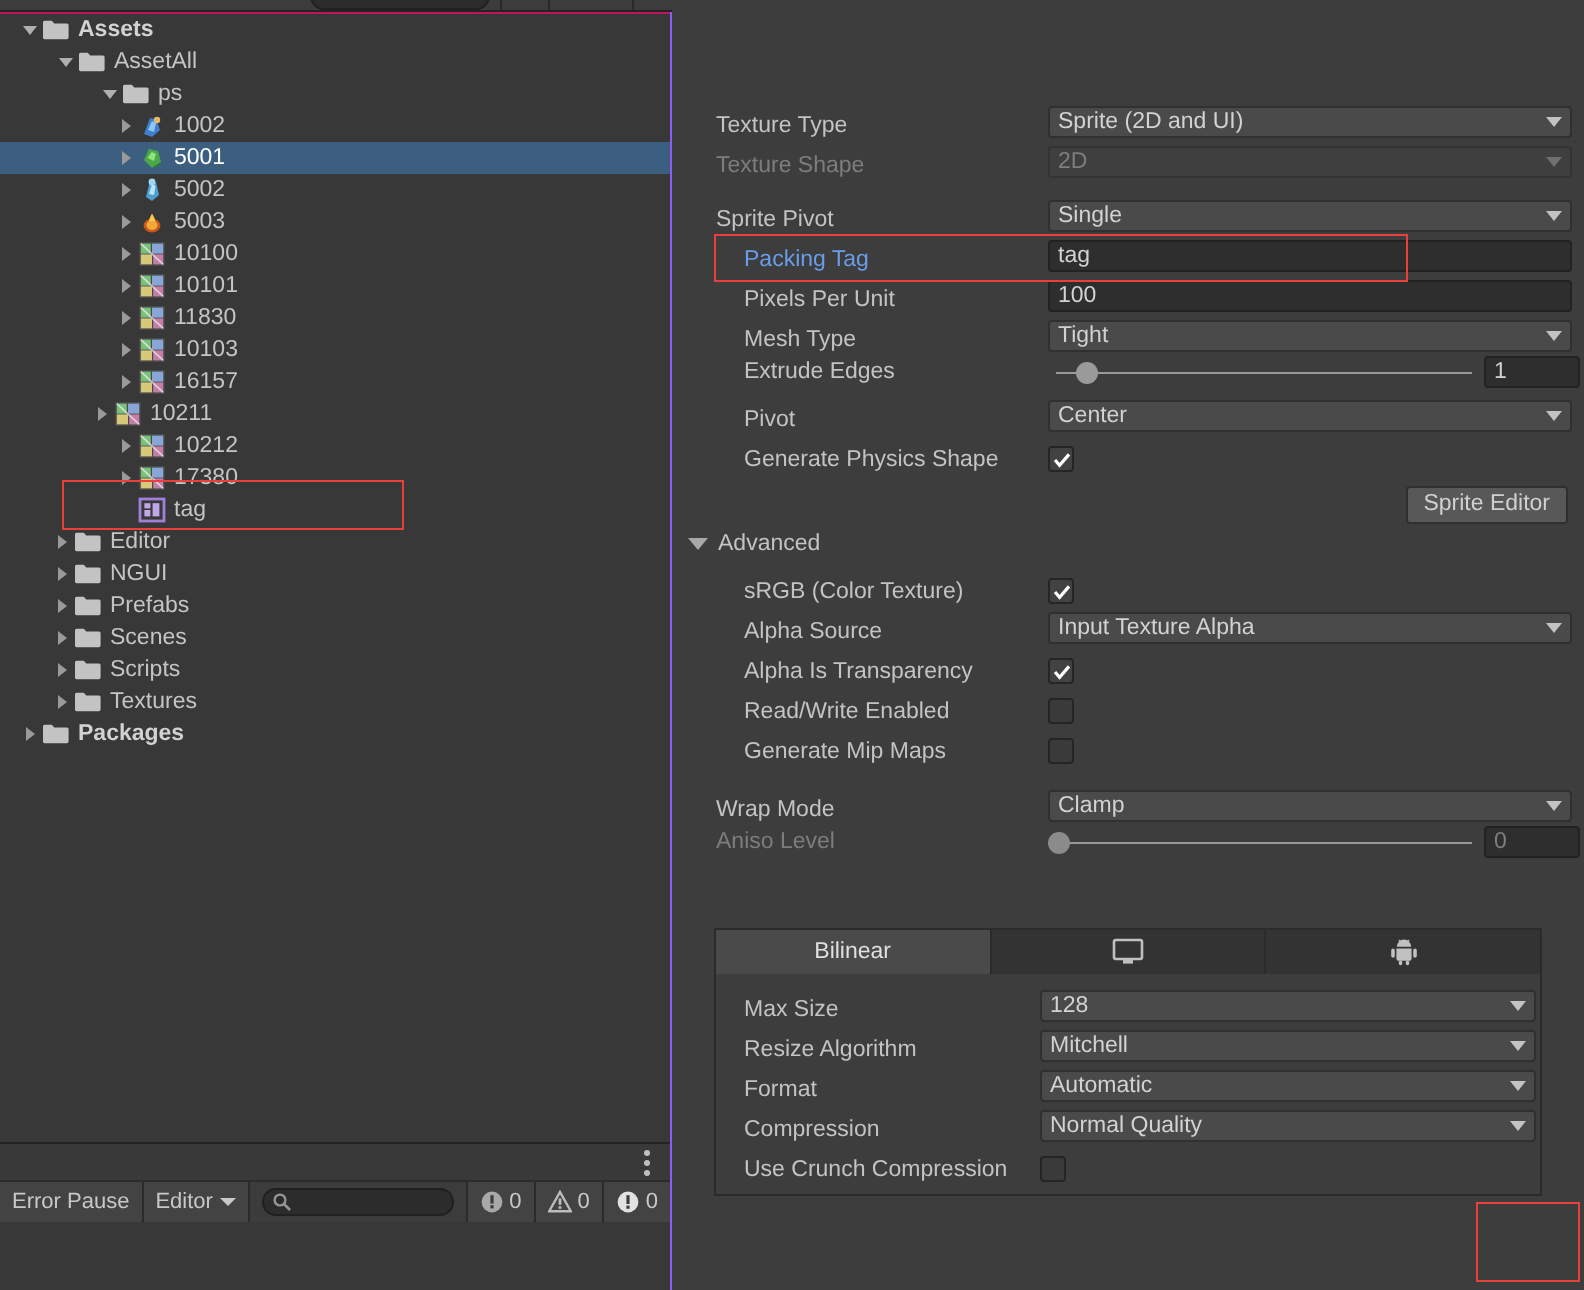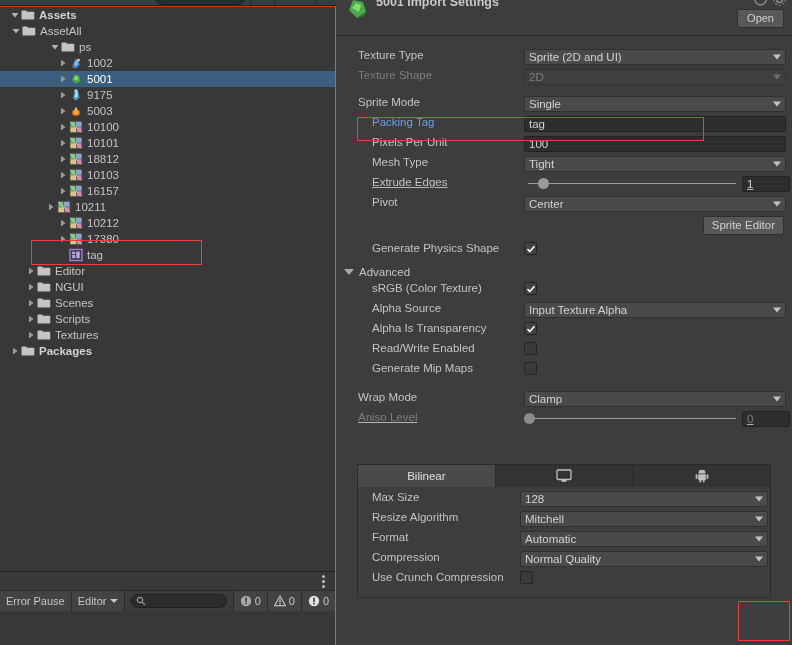--- a/index.html
+++ b/index.html
@@ -9,21 +9,21 @@
     font-family: "Liberation Sans", sans-serif;
     font-size: 11px;
     color: #b4b4b4;
     overflow: hidden;
   }
   .app { position: relative; width: 792px; height: 645px; }
 
   
   .project-panel {
     position: absolute; left: 0; top: 0; width: 336px; height: 645px;
-    background: #c2410c;
+    background: #be185d;
     border-right: 1px solid #8b5cf6;
   }
   .project-toolbar {
     position: absolute; left: 0; top: 0; width: 336px; height: 6px;
     background: #3c3c3c; border-bottom: 1px solid #232323;
     display: flex; align-items: center;
   }
   .tb-search-stub {
     position: absolute; left: 155px; top: -9px; width: 90px; height: 14px;
     background: #2c2c2c; border: 1px solid #202020; border-radius: 7px;
@@ -110,21 +110,21 @@
   .insp-asseticon { position: absolute; left: 7px; top: -6px; width: 28px; height: 28px; }
   .head-icons { position: absolute; right: 6px; top: -7px; display: flex; gap: 6px; align-items: center; }
   .open-btn {
     position: absolute; right: 8px; top: 9px;
     background: #585858; border: 1px solid #2f2f2f; border-radius: 2px;
     color: #d0d0d0; font-size: 11px; padding: 2px 9px 3px 9px;
   }
 
   .props { position: absolute; left: 0; top: 37px; width: 456px; }
   .prow {
-    position: relative; display: flex; align-items: flex-start;
+    position: relative; display: flex; align-items: flex-end;
     height: 20px; padding-left: 22px;
   }
   .plabel { width: 166px; flex: 0 0 166px; font-size: 11.5px; color: #c3c3c3; }
   .plabel.indent { padding-left: 14px; }
   .plabel.dim { color: #7d7d7d; }
   .plabel.link { color: #6a9de8; padding-left: 14px; }
 
   .field { height: 16px; background: #4a4a4a; border: 1px solid #303030; border-radius: 2px;
            position: relative; display: flex; align-items: center; padding-left: 4px;
            color: #d2d2d2; font-size: 11.5px; }
@@ -137,21 +137,21 @@
     border-right: 4px solid transparent; border-top: 5px solid #c3c3c3;
   }
   .chk {
     width: 13px; height: 13px; background: #3a3a3a;
     border: 1px solid #252525; border-radius: 2px;
     display: inline-flex; align-items: center; justify-content: center;
   }
   .chk.on { background: #424242; }
   .chk svg { display: block; }
 
-  .slider-row { display: flex; align-items: flex-start; text-decoration: underline; }
+  .slider-row { display: flex; align-items: center; }
   .slider { position: relative; width: 212px; height: 14px; display: flex; align-items: center; }
   .slider-track { position: absolute; left: 4px; right: 0; height: 1px; background: #9a9a9a; }
   .slider-knob { position: absolute; width: 11px; height: 11px; border-radius: 50%; background: #9a9a9a; }
   .numbox { width: 48px; height: 16px; background: #2e2e2e; border: 1px solid #222;
             border-radius: 2px; color: #d2d2d2; font-size: 11.5px;
             display: flex; align-items: center; padding-left: 4px; margin-left: 6px; }
   .numbox.dim { color: #7d7d7d; }
 
   .sprite-editor-btn {
     position: absolute; right: 8px; background: #585858; border: 1px solid #2f2f2f;
@@ -209,21 +209,21 @@
               <polygon points="0.5,2 7.5,2 4,6.5" fill="#b0b0b0"></polygon>
             </svg>
           </span>
           <span class="ico">
             <svg width="14" height="12" viewBox="0 0 14 12">
               <path d="M0.5 2.2a.8.8 0 0 1 .8-.8h3.6l1.2 1.3h6.4a.8.8 0 0 1 .8.8v6.3a.8.8 0 0 1-.8.8H1.3a.8.8 0 0 1-.8-.8z" fill="#c3c3c3"></path>
             </svg>
           </span>
           <span class="row-label bold">Assets</span>
         </div>
-        <div class="row" style="padding-left: 9px;">
+        <div class="row" style="padding-left: 26px;">
           <span class="arrow">
             <svg width="8" height="8" viewBox="0 0 8 8">
               <polygon points="0.5,2 7.5,2 4,6.5" fill="#b0b0b0"></polygon>
             </svg>
           </span>
           <span class="ico">
             <svg width="14" height="12" viewBox="0 0 14 12">
               <path d="M0.5 2.2a.8.8 0 0 1 .8-.8h3.6l1.2 1.3h6.4a.8.8 0 0 1 .8.8v6.3a.8.8 0 0 1-.8.8H1.3a.8.8 0 0 1-.8-.8z" fill="#c3c3c3"></path>
             </svg>
           </span>
@@ -278,21 +278,21 @@
               <polygon points="2,0.5 6.5,4 2,7.5" fill="#9a9a9a"></polygon>
             </svg>
           </span>
           <span class="ico">
             <svg width="14" height="14" viewBox="0 0 14 14">
               <polygon points="4,10.5 6,2.5 9,3 10.5,9.5 7,12.5" fill="#4e9fd0"></polygon>
               <polygon points="5.5,9 7,4 8.8,5 8,9.5" fill="#b7e6fa"></polygon>
               <circle cx="7" cy="3" r="1.7" fill="#9fd8f2"></circle>
             </svg>
           </span>
-          <span class="row-label">9175</span>
+          <span class="row-label">5002</span>
         </div>
         <div class="row" style="padding-left: 56px;">
           <span class="arrow">
             <svg width="8" height="8" viewBox="0 0 8 8">
               <polygon points="2,0.5 6.5,4 2,7.5" fill="#9a9a9a"></polygon>
             </svg>
           </span>
           <span class="ico">
             <svg width="14" height="14" viewBox="0 0 14 14">
               <ellipse cx="7" cy="8.8" rx="4.2" ry="3.4" fill="#c75a1a"></ellipse>
@@ -347,21 +347,21 @@
           <span class="ico">
             <svg width="14" height="14" viewBox="0 0 14 14">
               <rect x="0.6" y="1" width="12.8" height="12" fill="#4a4a4a"></rect>
               <rect x="1.4" y="1.8" width="5" height="5" fill="#79c07a"></rect>
               <rect x="7" y="1.8" width="5.6" height="5" fill="#8aa5d8"></rect>
               <rect x="1.4" y="7.2" width="5.6" height="5" fill="#d8c87a"></rect>
               <rect x="7.6" y="7.2" width="5" height="5" fill="#c37fa8"></rect>
               <line x1="1.4" y1="1.8" x2="12.6" y2="12.2" stroke="#f0f0f0" stroke-width="0.8" opacity=".7"></line>
             </svg>
           </span>
-          <span class="row-label">18812</span>
+          <span class="row-label">11830</span>
         </div>
         <div class="row" style="padding-left: 56px;">
           <span class="arrow">
             <svg width="8" height="8" viewBox="0 0 8 8">
               <polygon points="2,0.5 6.5,4 2,7.5" fill="#9a9a9a"></polygon>
             </svg>
           </span>
           <span class="ico">
             <svg width="14" height="14" viewBox="0 0 14 14">
               <rect x="0.6" y="1" width="12.8" height="12" fill="#4a4a4a"></rect>
@@ -476,20 +476,33 @@
             <svg width="8" height="8" viewBox="0 0 8 8">
               <polygon points="2,0.5 6.5,4 2,7.5" fill="#9a9a9a"></polygon>
             </svg>
           </span>
           <span class="ico">
             <svg width="14" height="12" viewBox="0 0 14 12">
               <path d="M0.5 2.2a.8.8 0 0 1 .8-.8h3.6l1.2 1.3h6.4a.8.8 0 0 1 .8.8v6.3a.8.8 0 0 1-.8.8H1.3a.8.8 0 0 1-.8-.8z" fill="#c3c3c3"></path>
             </svg>
           </span>
           <span class="row-label">NGUI</span>
+        </div>
+        <div class="row" style="padding-left: 24px;">
+          <span class="arrow">
+            <svg width="8" height="8" viewBox="0 0 8 8">
+              <polygon points="2,0.5 6.5,4 2,7.5" fill="#9a9a9a"></polygon>
+            </svg>
+          </span>
+          <span class="ico">
+            <svg width="14" height="12" viewBox="0 0 14 12">
+              <path d="M0.5 2.2a.8.8 0 0 1 .8-.8h3.6l1.2 1.3h6.4a.8.8 0 0 1 .8.8v6.3a.8.8 0 0 1-.8.8H1.3a.8.8 0 0 1-.8-.8z" fill="#c3c3c3"></path>
+            </svg>
+          </span>
+          <span class="row-label">Prefabs</span>
         </div>
         <div class="row" style="padding-left: 24px;">
           <span class="arrow">
             <svg width="8" height="8" viewBox="0 0 8 8">
               <polygon points="2,0.5 6.5,4 2,7.5" fill="#9a9a9a"></polygon>
             </svg>
           </span>
           <span class="ico">
             <svg width="14" height="12" viewBox="0 0 14 12">
               <path d="M0.5 2.2a.8.8 0 0 1 .8-.8h3.6l1.2 1.3h6.4a.8.8 0 0 1 .8.8v6.3a.8.8 0 0 1-.8.8H1.3a.8.8 0 0 1-.8-.8z" fill="#c3c3c3"></path>
@@ -588,61 +601,41 @@
         </svg>
         <span>0</span>
       </div>
     </div>
 
     <div class="console-body"></div>
   </div>
 
   <div class="inspector">
 
-    <div class="insp-head">
-      <div class="insp-asseticon">
-        <svg width="28" height="28" viewBox="0 0 28 28">
-          <polygon points="6,16 10,6 20,8 23,18 14,24" fill="#4aa84a"></polygon>
-          <polygon points="9,14 13,9 18,11 16,18" fill="#7ede6e"></polygon>
-          <polygon points="14,24 23,18 21,22" fill="#2f7a30"></polygon>
-        </svg>
-      </div>
-      <div class="insp-title">5001 Import Settings</div>
-      <div class="head-icons">
-        <svg width="13" height="13" viewBox="0 0 14 14">
-          <circle cx="7" cy="7" r="6" fill="none" stroke="#9a9a9a" stroke-width="1.3"></circle>
-        </svg>
-        <svg width="13" height="13" viewBox="0 0 14 14">
-          <circle cx="7" cy="7" r="3.2" fill="none" stroke="#9a9a9a" stroke-width="1.3"></circle>
-          <circle cx="7" cy="7" r="6" fill="none" stroke="#9a9a9a" stroke-width="1.1" stroke-dasharray="2 2"></circle>
-        </svg>
-      </div>
-      <div class="open-btn">Open</div>
-    </div>
 
     <div class="props">
 
       <div class="prow" style="margin-top:12px;">
         <div class="plabel">Texture Type</div>
         <div class="field w260">
           <span>Sprite (2D and UI)</span>
           <span class="dd-arrow"></span>
         </div>
       </div>
 
       <div class="prow">
         <div class="plabel dim">Texture Shape</div>
         <div class="field w260 dim">
           <span>2D</span>
           <span class="dd-arrow" style="border-top-color:#6f6f6f;"></span>
         </div>
       </div>
 
       <div class="prow" style="margin-top:7px;">
-        <div class="plabel">Sprite Mode</div>
+        <div class="plabel">Sprite Pivot</div>
         <div class="field w260">
           <span>Single</span>
           <span class="dd-arrow"></span>
         </div>
       </div>
 
       <div class="prow">
         <div class="plabel link">Packing Tag</div>
         <div class="field w260 text">
           <span>tag</span>
@@ -676,31 +669,31 @@
       </div>
 
       <div class="prow">
         <div class="plabel indent">Pivot</div>
         <div class="field w260">
           <span>Center</span>
           <span class="dd-arrow"></span>
         </div>
       </div>
 
-      <div class="prow" style="height:26px;">
-        <div class="sprite-editor-btn">Sprite Editor</div>
-      </div>
-
       <div class="prow">
         <div class="plabel indent">Generate Physics Shape</div>
         <div class="chk on">
           <svg width="10" height="10" viewBox="0 0 10 10">
               <polyline points="1.5,5 3.8,7.6 8.5,2.2" fill="none" stroke="#fff" stroke-width="1.6"></polyline>
             </svg>
         </div>
+      </div>
+
+      <div class="prow" style="height:26px;">
+        <div class="sprite-editor-btn">Sprite Editor</div>
       </div>
 
       <div class="foldout">
         <span class="tri"></span>
         <span>Advanced</span>
       </div>
 
       <div class="prow">
         <div class="plabel indent">sRGB (Color Texture)</div>
         <div class="chk on">

